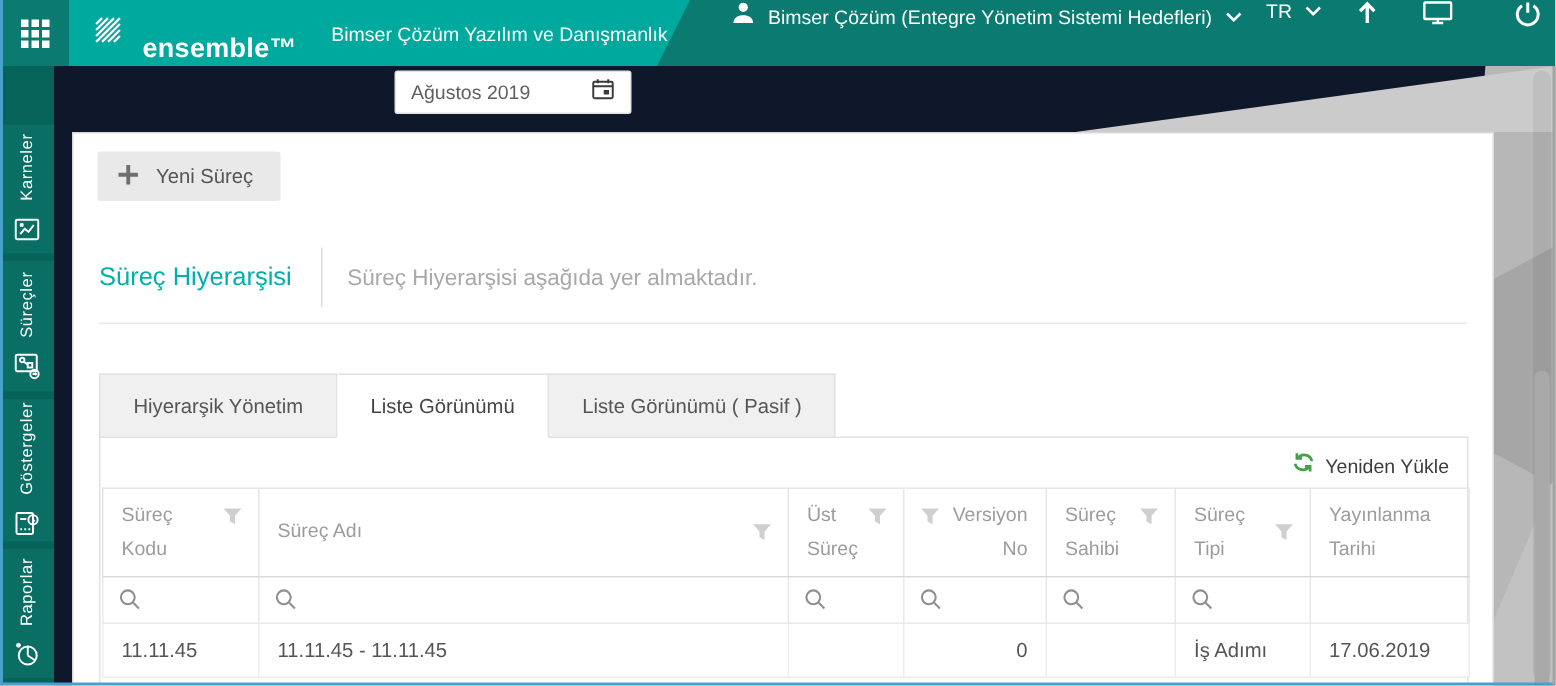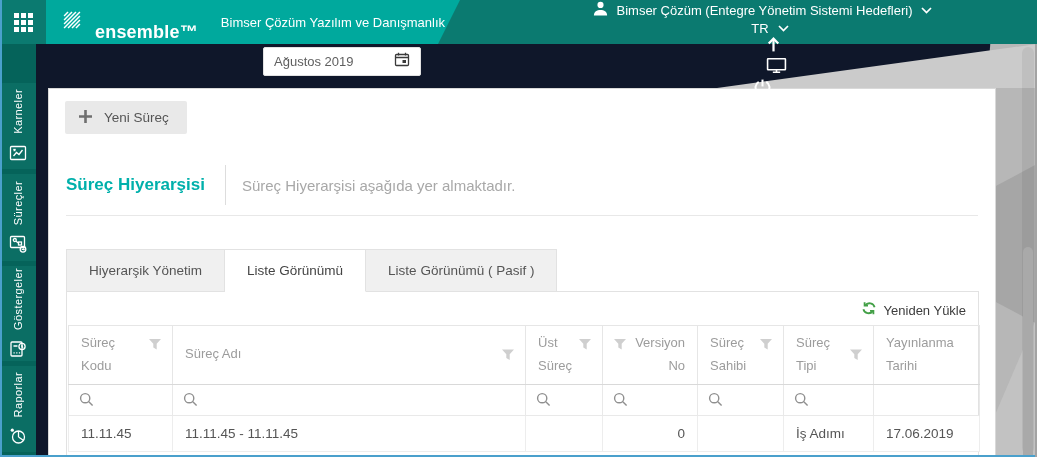--- a/index.html
+++ b/index.html
@@ -17,21 +17,21 @@
   
   .topbar { position:absolute; top:0; left:0; width:100%; height:44px; background:#0b7a70; z-index:40; }
   .launcher { position:absolute; left:0; top:0; width:46px; height:44px; display:flex; align-items:center; justify-content:center; cursor:pointer; }
   .grid-icon { display:grid; grid-template-columns:repeat(3,5px); grid-gap:2px; }
   .grid-icon i { width:5px; height:5px; background:#fff; display:block; }
   .brand-strip { position:absolute; left:46px; top:0; width:414px; height:44px; background:#00a99d;
     display:flex; align-items:center; gap:9px; padding-left:12px;
     clip-path:polygon(0 0,100% 0,calc(100% - 22px) 100%,0 100%); }
   .logo-text { color:#fff; font-size:18px; font-weight:bold; letter-spacing:.2px; white-space:nowrap;margin-top:20px; }
   .company { color:#fff; font-size:13px; margin-left:14px; white-space:nowrap; }
-  .top-right { position:absolute; left:487px; right:0; top:0; height:44px; display:flex; align-items:center; color:#fff;flex-direction:column; }
+  .top-right { position:absolute; left:487px; right:0; top:0; height:44px; display:flex; align-items:flex-start; color:#fff; }
   .scope-group { display:flex; align-items:center; cursor:pointer; }
   .scope { font-size:13px; margin-left:8px; white-space:nowrap; }
   .chev { margin-left:9px; display:flex; }
   .lang-group { display:flex; align-items:center; margin-left:16px; cursor:pointer; }
   .lang { font-size:13px; }
   .tb-btn { display:flex; align-items:center; cursor:pointer; }
   .up-btn { margin-left:22px; } .mon-btn { margin-left:28px; }
   .tdiv { width:1px; height:44px; background:rgba(255,255,255,.35); margin-left:26px; }
   .pw-btn { margin:0 14px; }
 
@@ -55,21 +55,21 @@
 
   .date-field { position:absolute; left:227px; top:3px; width:158px; height:29px; background:#fff;
     border:1px solid #e2e2e2; border-radius:2px; display:flex; align-items:center; padding:0 10px; cursor:pointer; z-index:5; }
   .date-value { flex:1; font-size:13px; color:#5f5f5f; }
 
   
   .card { position:absolute; left:12px; top:44px; width:948px; height:420px; background:#fff; border:1px solid #d9d9d9; z-index:10; }
   .btn-new { position:absolute; left:16px; top:12px; height:33px; padding:0 18px 0 13px; background:#e9e9e9; border-radius:2px;
     display:flex; align-items:center; gap:11px; font-size:13.5px; color:#555; cursor:pointer; }
   .title-row { position:absolute; left:17px; top:76px; display:flex; align-items:center; height:40px; }
-  .page-title { font-size:17px; font-weight:bold; color:#00b0ab; }
+  .page-title { font-size:17px; font-weight:normal; color:#00b0ab; }
   .title-div { width:1px; height:40px; background:#ddd; margin:0 16px 0 20px; }
   .subtitle { font-size:15px; color:#a8a8a8; }
   .rule { position:absolute; left:17px; right:17px; top:126px; height:1px; background:#e8e8e8; }
 
   .tabs { position:absolute; left:17px; top:160px; display:flex; z-index:3; }
   .tab { height:43px; padding:0 22px; display:flex; align-items:center; font-size:13.5px; color:#555;
     background:#f0f0f0; border:1px solid #e2e2e2; border-left:none; cursor:pointer; }
   .tab:first-child { border-left:1px solid #e2e2e2; }
   .tab.active { background:#fff; border-bottom:1px solid #fff; color:#444; }
 

